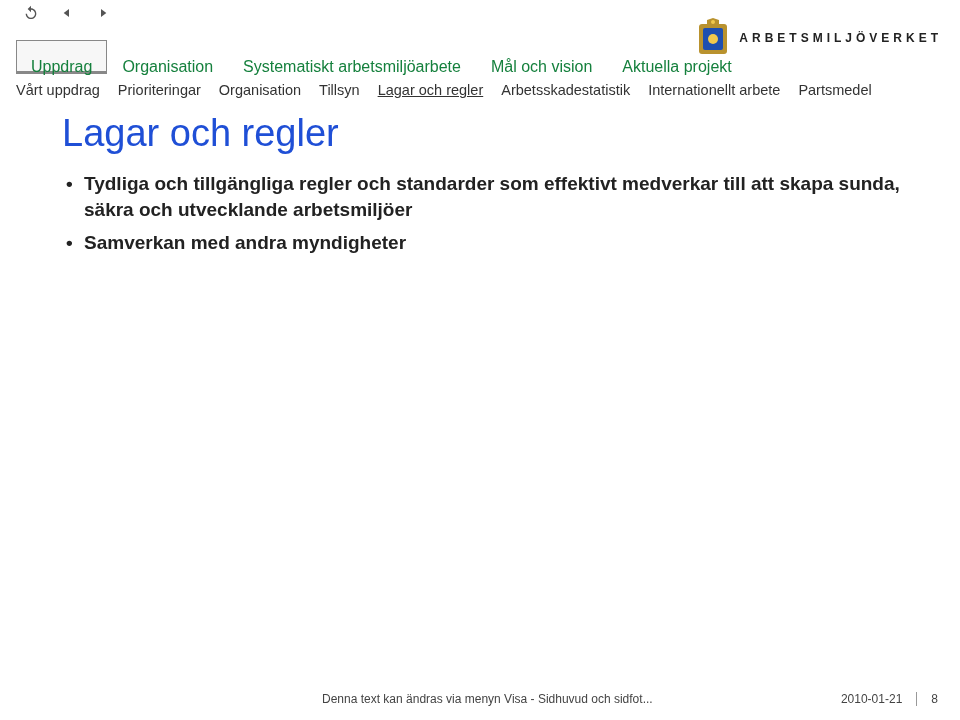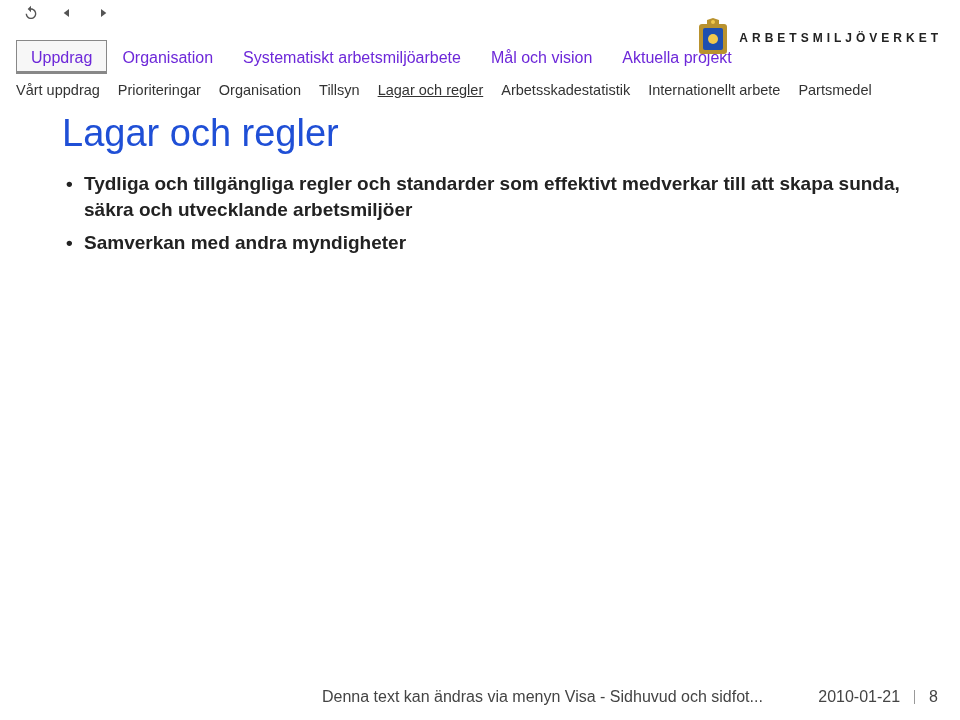--- a/index.html
+++ b/index.html
@@ -6,42 +6,42 @@
   html, body { width: 960px; height: 720px; font-family: Arial, Helvetica, sans-serif; background: #fff; color: #222; }
   .slide { position: relative; width: 960px; height: 720px; background: #fff; overflow: hidden; }
 
   
   .toolbar { position: absolute; top: 4px; left: 22px; display: flex; gap: 18px; align-items: center; }
   .tool-btn { width: 18px; height: 18px; display: flex; align-items: center; justify-content: center; color: #555; cursor: pointer; }
   .tool-btn svg { width: 16px; height: 16px; fill: #555; }
 
   
   .tabs-primary { position: absolute; top: 40px; left: 16px; display: flex; gap: 0; height: 34px; }
-  .tab-p { padding: 8px 14px 4px 14px; font-size: 16px; color: #6d28d9; border: 1px solid transparent; cursor: pointer; }
+  .tab-p { padding: 17px 14px 4px 14px; font-size: 16px; color: #15803d; border: 1px solid transparent; cursor: pointer; }
   .tab-p.active { border: 1px solid #888; border-bottom: 3px solid #888; background: #f7f7f7; }
 
   
   .tabs-secondary { position: absolute; top: 82px; left: 16px; display: flex; gap: 18px; align-items: center; }
   .tab-s { font-size: 14.5px; color: #333; cursor: pointer; padding-bottom: 1px; }
   .tab-s.active { text-decoration: underline; }
 
   
   .logo { position: absolute; top: 18px; right: 18px; display: flex; gap: 10px; align-items: center; }
   .logo-emblem { width: 32px; height: 40px; }
   .logo-text { display: flex; flex-direction: row; font-size: 12px; letter-spacing: 4px; color: #222; line-height: 1.25; font-weight: 600; }
 
   
   .content { position: absolute; top: 112px; left: 62px; right: 40px; }
   .title { font-size: 38px; color: #1f4fd6; font-weight: 400; margin-bottom: 16px; }
   .bullets { list-style: none; padding-left: 4px; }
   .bullets li { position: relative; padding-left: 18px; font-size: 19px; line-height: 1.35; margin-bottom: 8px; color: #222; font-weight: bold; }
   .bullets li::before { content: "•"; position: absolute; left: 0; top: 0; color: #222; font-size: 19px; }
 
   
-  .footer { position: absolute; bottom: 14px; left: 0; right: 0; display: flex; justify-content: flex-end; align-items: center; padding: 0 22px; font-size: 16px; color: #444; }
+  .footer { position: absolute; bottom: 14px; left: 0; right: 0; display: flex; justify-content: flex-end; align-items: center; padding: 0 22px; font-size: 12px; color: #444; }
   .footer .note { margin-right: auto; margin-left: 300px; }
   .footer .sep { width: 1px; height: 14px; background: #999; margin: 0 14px; }
 </style>
 </head>
 <body>
 
 <div class="slide">
 
   <div class="toolbar">
     <div class="tool-btn">

